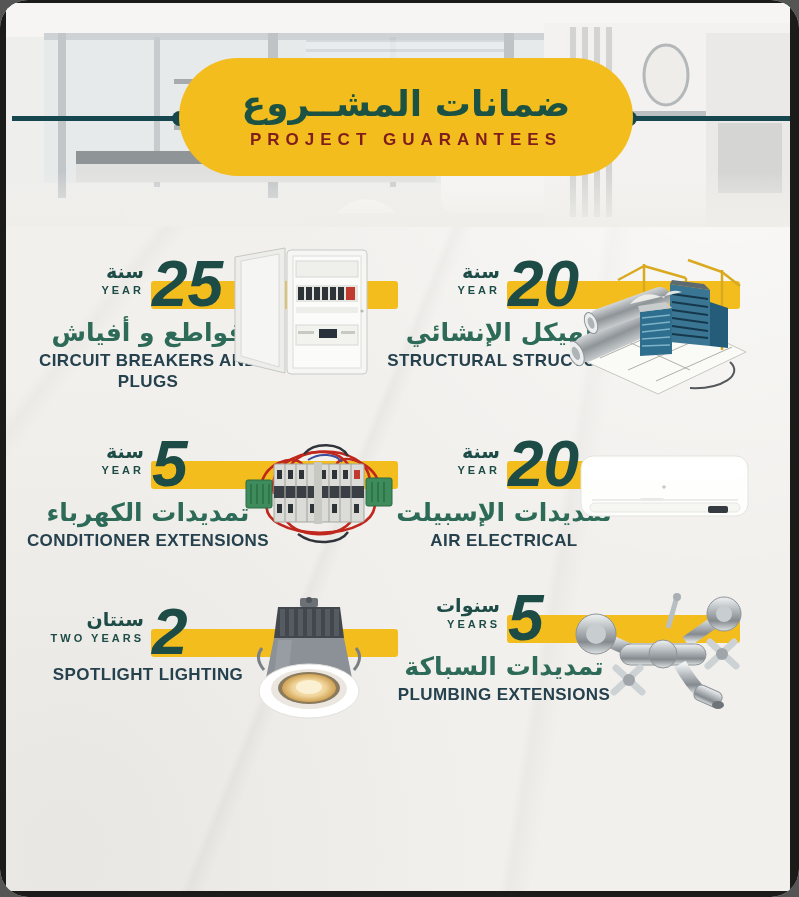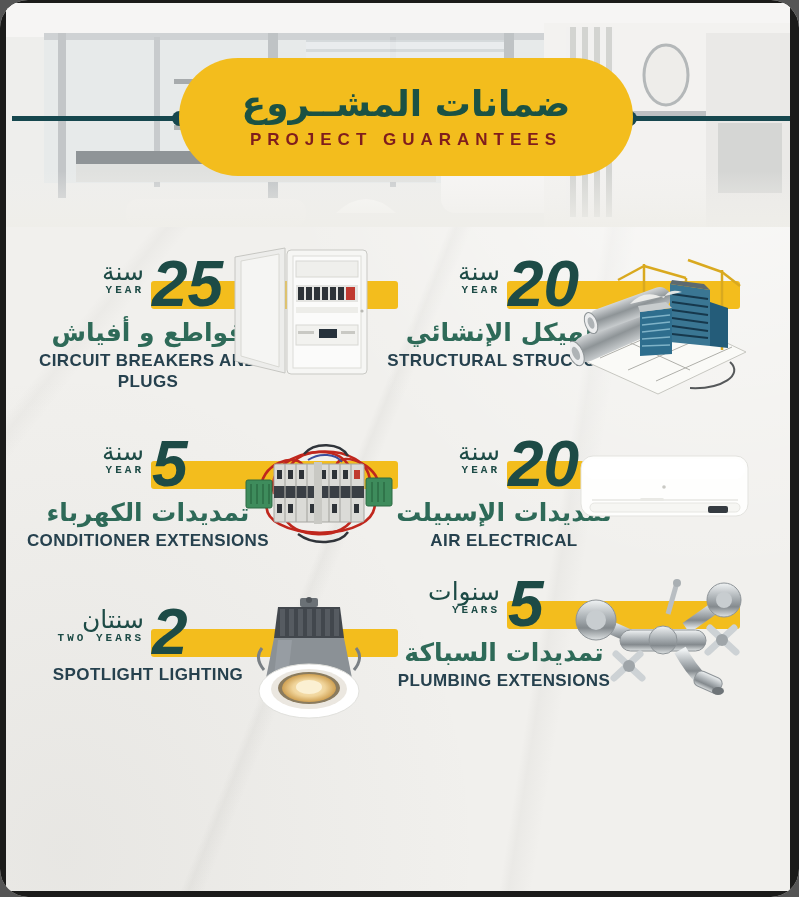--- a/index.html
+++ b/index.html
@@ -42,31 +42,31 @@
   .pill-ar{font-size:36px;font-weight:bold;color:#1B5244;direction:rtl;line-height:1.1;}
   .pill-en{font-size:17px;font-weight:bold;color:#7f1d1d;letter-spacing:6px;font-family:"Liberation Sans", sans-serif;}
 
   
   .item{position:absolute;width:352px;height:165px;}
   .i1{left:48px;top:250px;}
   .i2{left:404px;top:250px;}
   .i3{left:48px;top:430px;}
   .i4{left:404px;top:430px;}
   .i5{left:48px;top:598px;}
-  .i6{left:404px;top:570px;}
+  .i6{left:404px;top:584px;}
   .bar{position:absolute;left:103px;right:2px;top:31px;height:28px;background:#F3BD1D;border-radius:3px;z-index:1;}
   .col-r .bar{right:16px;}
   .num{
     position:absolute;left:104px;top:6px;z-index:2;
     font-family:"Liberation Sans", sans-serif;
     font-size:64px;line-height:56px;font-weight:bold;color:#1D4B46;font-style:italic;
   }
   .unit{position:absolute;left:0;top:10px;width:96px;text-align:right;z-index:2;color:#1D4B46;}
-  .unit-ar{display:block;font-size:25px;font-weight:normal;line-height:23px;direction:rtl;}
-  .unit-en{display:block;font-size:11px;font-weight:bold;letter-spacing:3px;line-height:15px;white-space:nowrap;font-family:Liberation Mono, monospace;}
+  .unit-ar{display:block;font-size:19px;font-weight:bold;line-height:23px;direction:rtl;}
+  .unit-en{display:block;font-size:11px;font-weight:bold;letter-spacing:3px;line-height:15px;white-space:nowrap;font-family:Liberation Sans, sans-serif;}
   .titles{position:absolute;left:-40px;top:66px;width:280px;text-align:center;z-index:2;}
   .title-ar{font-size:25px;font-weight:bold;color:#2E6A58;line-height:34px;direction:rtl;}
   .title-en{font-size:17px;font-weight:bold;color:#26414E;line-height:21px;letter-spacing:.4px;font-family:"Liberation Sans", sans-serif;}
   .product{position:absolute;z-index:2;}
   .product svg{display:block;width:100%;height:100%;}
   .img-panel{left:183px;top:-5px;width:140px;height:135px;}
   .img-building{left:166px;top:0px;width:182px;height:146px;}
   .img-breakers{left:196px;top:4px;width:150px;height:118px;}
   .img-ac{left:176px;top:24px;width:170px;height:72px;}
   .img-spotlight{left:200px;top:-2px;width:122px;height:128px;}

